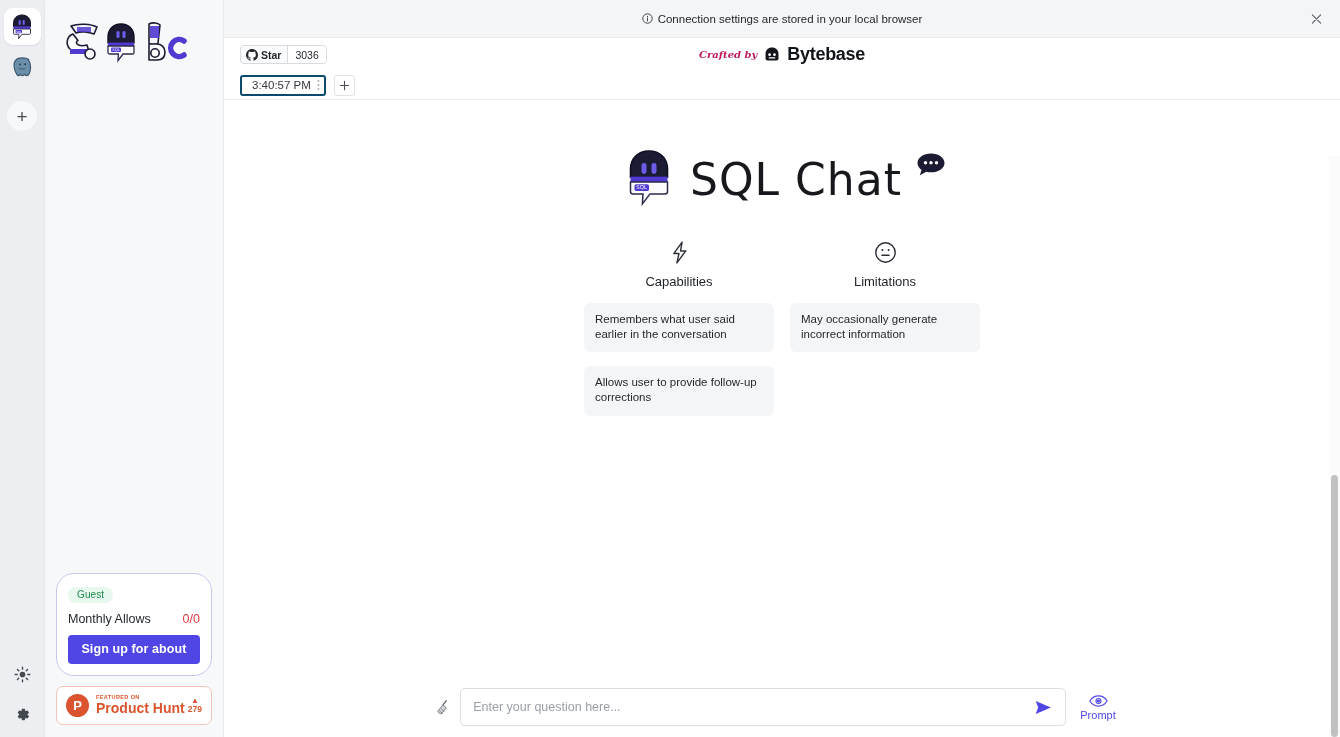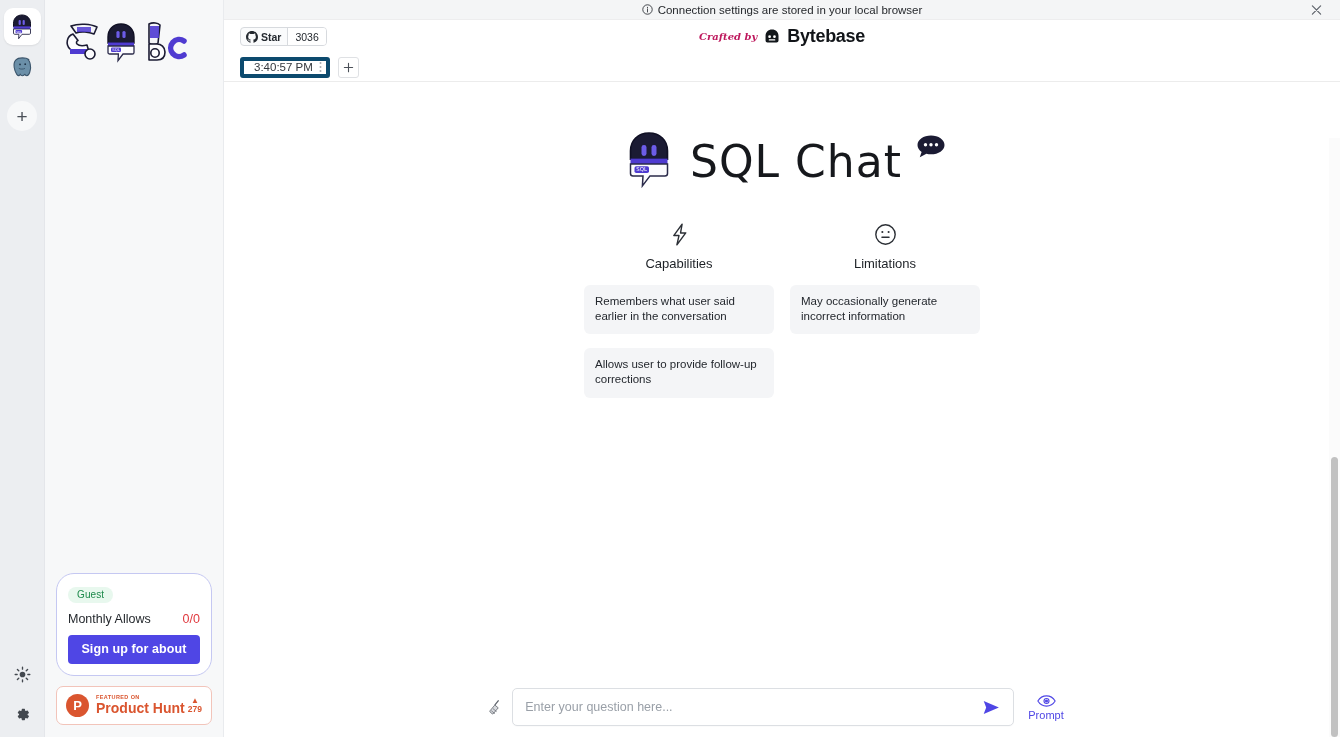--- a/index.html
+++ b/index.html
@@ -115,21 +115,21 @@
   
   .main {
     flex: 1; height: 737px;
     display: flex; flex-direction: column;
     position: relative;
     background: #fff;
     min-width: 0;
   }
 
   .notice-bar {
-    height: 20px;
+    height: 38px;
     background: #f4f5f6;
     border-bottom: 1px solid #ededee;
     display: flex; align-items: center; justify-content: center;
     position: relative;
     font-size: 11.5px; color: #25282c;
   }
   .notice-inner { display: flex; align-items: center; gap: 5px; }
   .notice-close {
     position: absolute; right: 18px; top: 50%; transform: translateY(-50%);
     color: #5e636b; cursor: pointer; font-size: 13px; line-height: 1;
@@ -173,21 +173,21 @@
 
   .tab-bar {
     height: 29px;
     display: flex; align-items: center;
     padding: 0 16px;
     border-bottom: 1px solid #ececec;
   }
   .tab {
     display: flex; align-items: center;
     height: 21px;
-    border: 4px solid #0c4a6e; border-radius: 3px;
+    border: 2px solid #0c4a6e; border-radius: 3px;
     background: #fff;
     padding: 0 4px 0 10px;
     gap: 6px;
     cursor: pointer;
   }
   .tab-label { font-size: 11.5px; color: #33373d; }
   .tab-dots { color: #a9adb4; font-size: 10px; letter-spacing: 0; line-height: 1; }
   .tab-add {
     width: 21px; height: 21px; margin-left: 8px;
     border: 1px solid #dfe1e4; border-radius: 3px;
@@ -245,21 +245,21 @@
     display: flex; align-items: center; justify-content: center;
     gap: 0;
     padding-right: 16px;
   }
   .broom {
     width: 22px; height: 22px;
     display: flex; align-items: center; justify-content: center;
     margin-right: 6px; cursor: pointer;
   }
   .input-box {
-    width: 502px; height: 38px;
+    width: 606px; height: 38px;
     border: 1px solid #dcdfe3; border-radius: 5px;
     background: #fff;
     display: flex; align-items: center;
     padding: 0 10px 0 12px;
     box-shadow: 0 1px 1px rgba(0,0,0,.02);
   }
   .input-box input {
     flex: 1; border: none; outline: none;
     font-family: inherit; font-size: 12.5px; color: #24282e;
     background: transparent;

